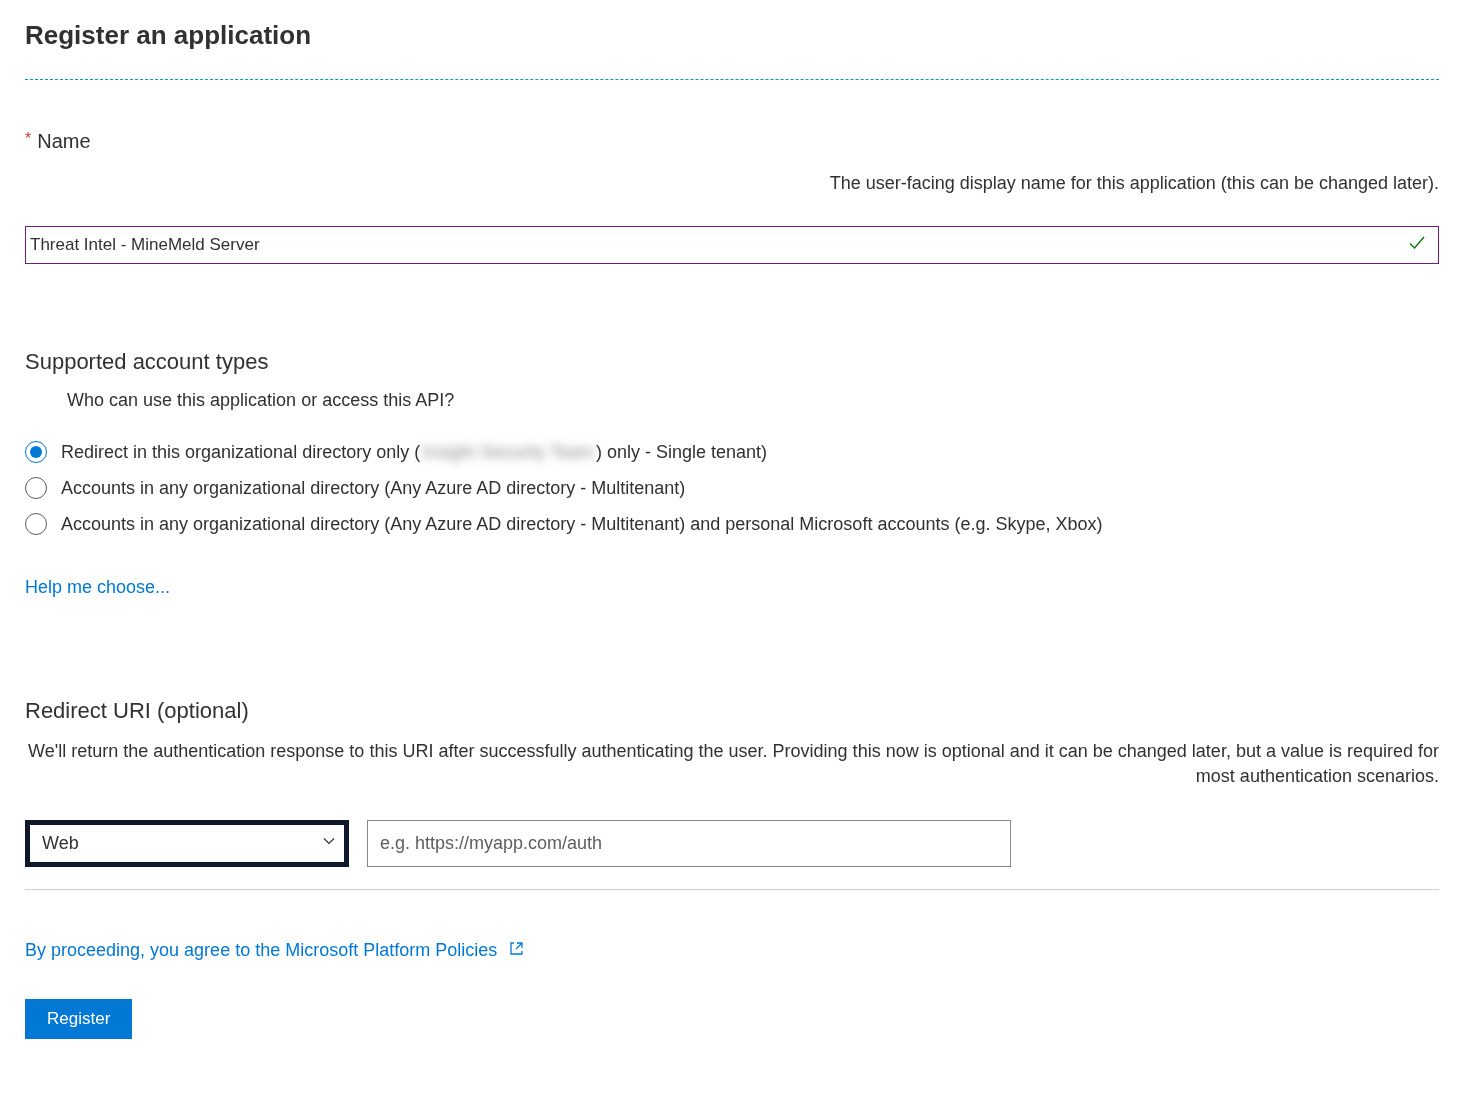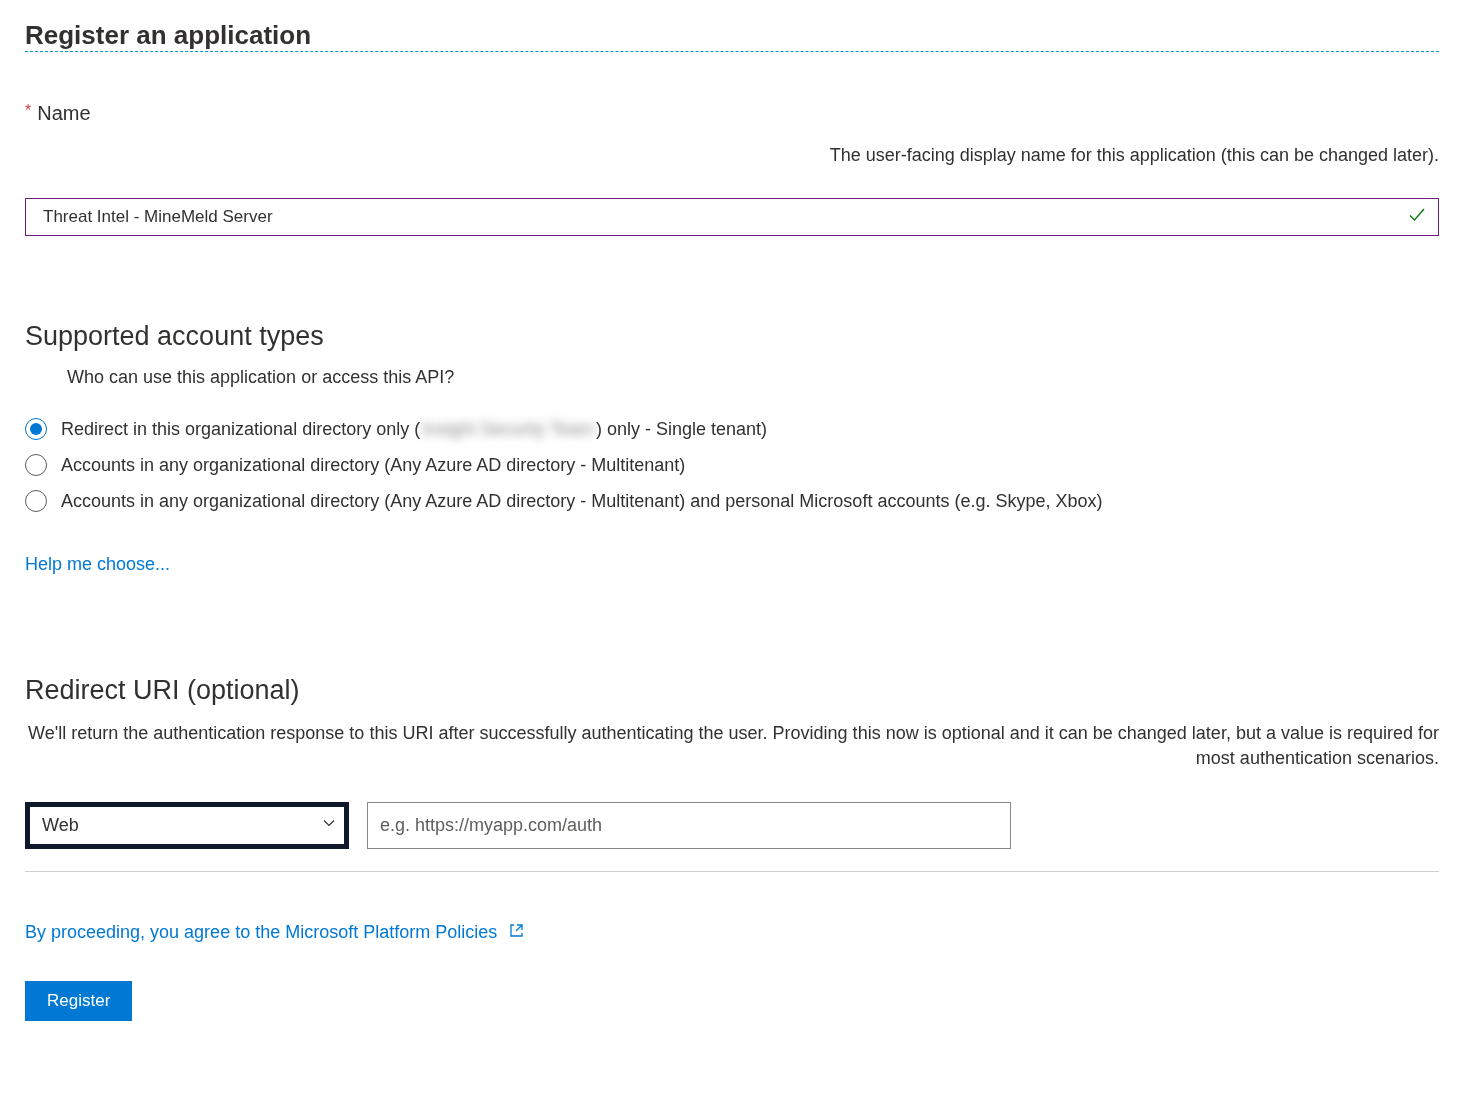--- a/index.html
+++ b/index.html
@@ -10,20 +10,21 @@
     body {
       font-family: "Segoe UI", -apple-system, BlinkMacSystemFont, sans-serif;
       background: #ffffff;
       color: #323130;
       padding: 20px 25px;
       width: 1464px;
     }
     .page-title {
       font-size: 26px;
       font-weight: 600;
+      margin-bottom: 28px;
     }
     .dashed-divider {
       border: none;
       border-top: 1px dashed #0099cc;
       margin-bottom: 50px;
     }
     .field-label {
       font-size: 20px;
       font-weight: 400;
       margin-bottom: 18px;
@@ -41,37 +42,37 @@
       margin-bottom: 30px;
       line-height: 1.4;
       text-align: right;
     }
     .input-wrapper {
       position: relative;
       margin-bottom: 85px;
     }
     .text-input {
       width: 100%;
-      padding: 8px 40px 8px 17px;
+      padding: 8px 40px 8px 4px;
       font-size: 17px;
       border: 1px solid #6e1f7c;
       background: #ffffff;
       color: #323130;
       outline: none;
       font-family: inherit;
     }
     .check-icon {
       position: absolute;
       right: 12px;
       top: 50%;
       transform: translateY(-50%);
       color: #107c10;
     }
     .section-title {
-      font-size: 27px;
+      font-size: 22px;
       font-weight: 400;
       margin-bottom: 15px;
     }
     .section-question {
       font-size: 18px;
       margin-bottom: 30px;
       margin-left: 42px;
     }
     .radio-group {
       margin-bottom: 42px;

